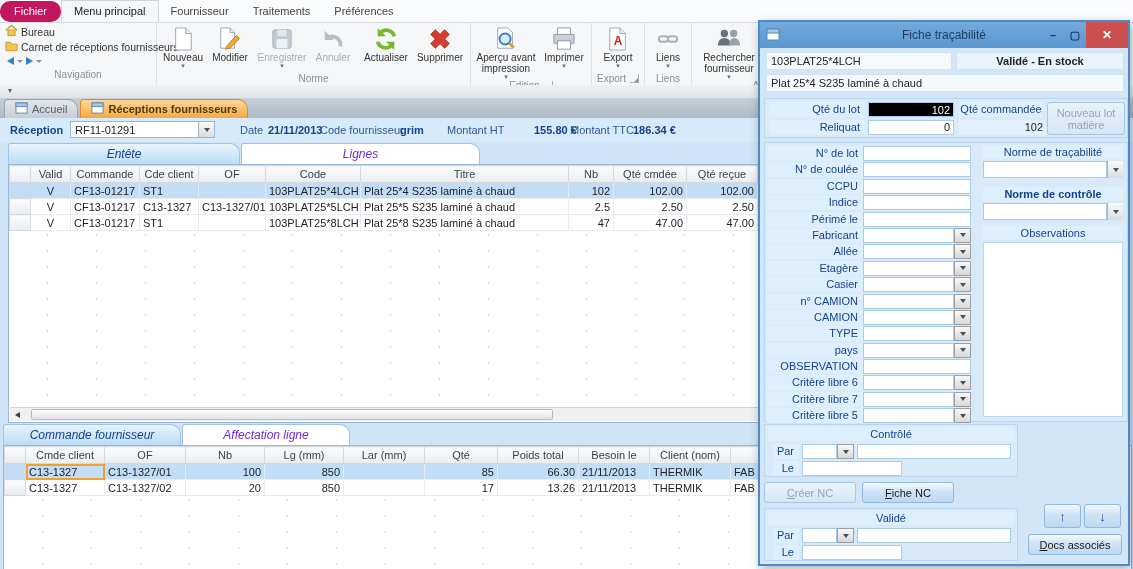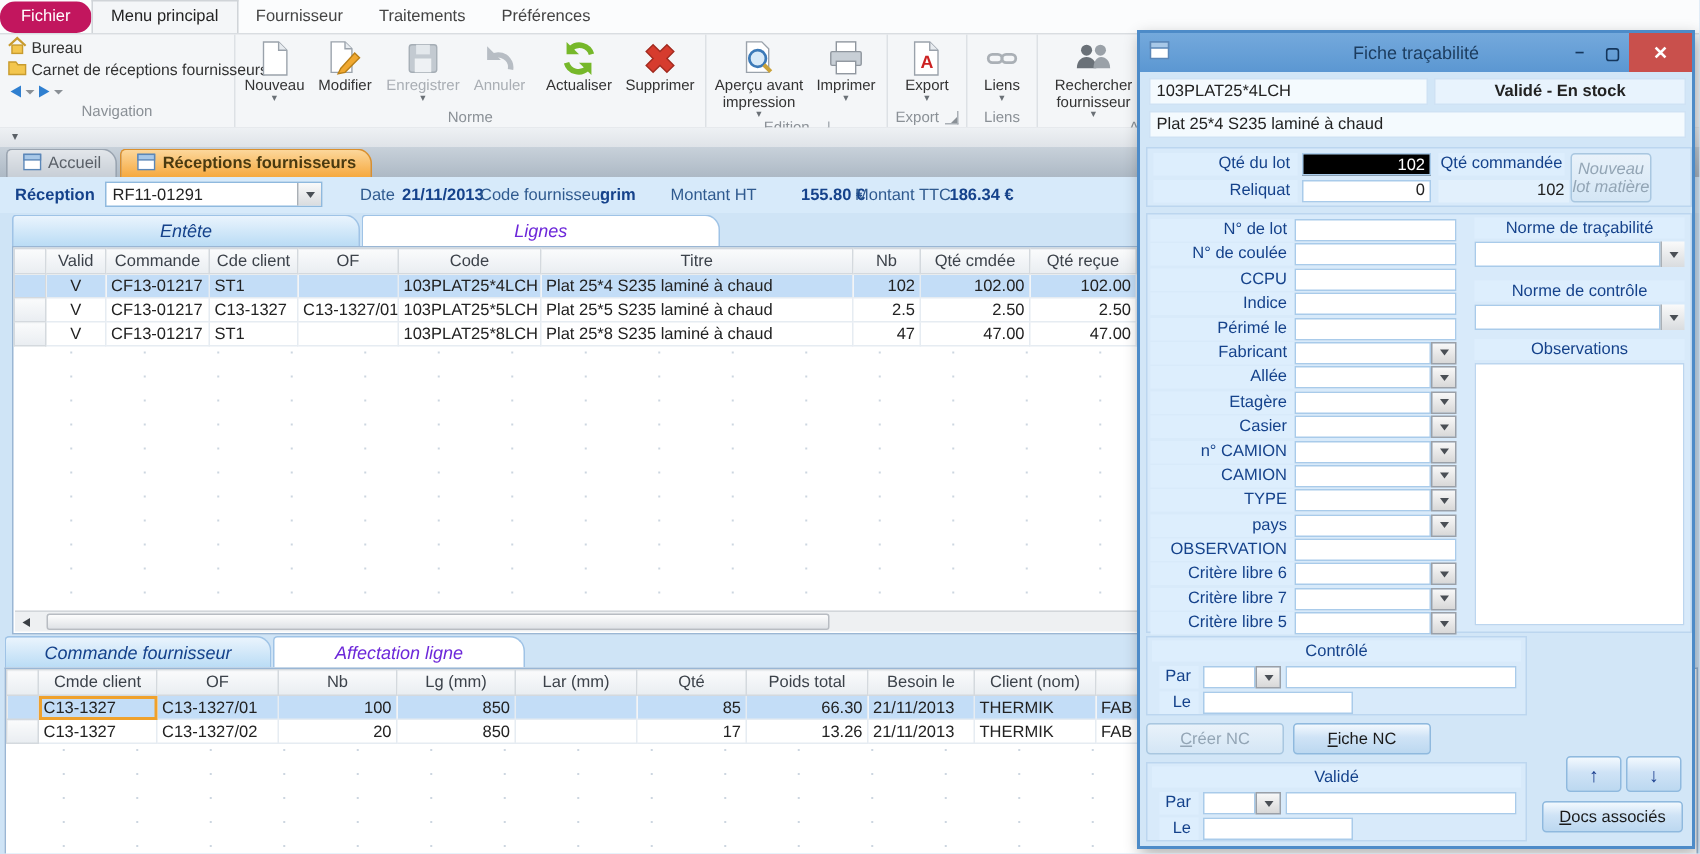--- a/index.html
+++ b/index.html
@@ -494,21 +494,21 @@
   </div>
   <div class="dlg-body">
     <div class="ro" style="left:6px;top:4px;width:186px;">103PLAT25*4LCH</div>
     <div class="ro" style="left:196px;top:4px;width:168px;font-weight:bold;text-align:center;padding-left:0;background:#e8f3fd;">Validé - En stock</div>
     <div class="ro" style="left:6px;top:26px;width:358px;">Plat 25*4 S235 laminé à chaud</div>
 
     <div class="frame" style="left:4px;top:50px;width:364px;height:40px;">
       <div class="lbl abs" style="left:4px;top:3px;width:96px;height:15px;">Qté du lot</div>
       <div class="inp abs selblack" style="left:103px;top:3px;width:86px;height:15px;">102</div>
       <div class="lbl abs" style="left:194px;top:3px;width:84px;height:15px;text-align:center;padding-right:0;">Qté commandée</div>
-      <div class="btn dis abs" style="left:282px;top:3px;width:54px;height:33px;line-height:12px;font-style:italic;">Nouveau lot matière</div>
+      <div class="btn dis abs" style="left:282px;top:3px;width:78px;height:33px;line-height:12px;">Nouveau lot matière</div>
       <div class="lbl abs" style="left:4px;top:21px;width:96px;height:15px;">Reliquat</div>
       <div class="inp abs" style="left:103px;top:21px;width:86px;height:15px;text-align:right;padding-right:3px;">0</div>
       <div class="flatval abs" style="left:194px;top:21px;width:84px;height:15px;">102</div>
     </div>
 
     <div class="frame" style="left:4px;top:94px;width:364px;height:280px;">
       <div class="abs" style="left:2px;top:3px;width:212px;">
           <div class="frow">
             <div class="lbl">N° de lot</div>
             <div class="ctl">
@@ -622,21 +622,21 @@
               <div class="dd"></div>
             </div>
           </div>
         </div>
       <div class="rpanel">
         <div class="bandlbl">Norme de traçabilité</div>
         <div class="rcombo">
             <span class="inp"></span>
             <span class="dd"></span>
           </div>
-        <div class="bandlbl" style="margin-top:9px;">Norme de contrôle</div>
+        <div class="bandlbl" style="margin-top:9px;font-weight:bold;">Norme de contrôle</div>
         <div class="rcombo">
             <span class="inp"></span>
             <span class="dd"></span>
           </div>
         <div class="bandlbl" style="margin-top:6px;">Observations</div>
         <div class="obsbox"></div>
       </div>
     </div>
 
     <div class="frame" style="left:4px;top:376px;width:254px;height:53px;">

